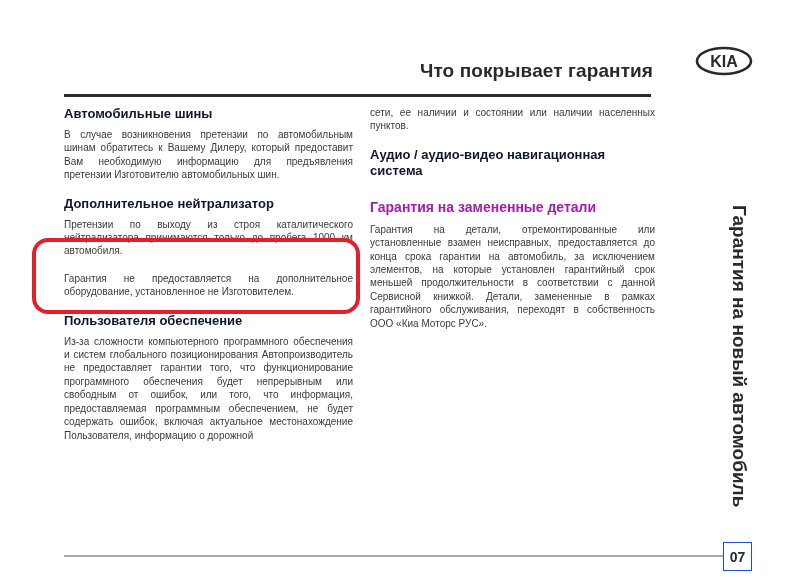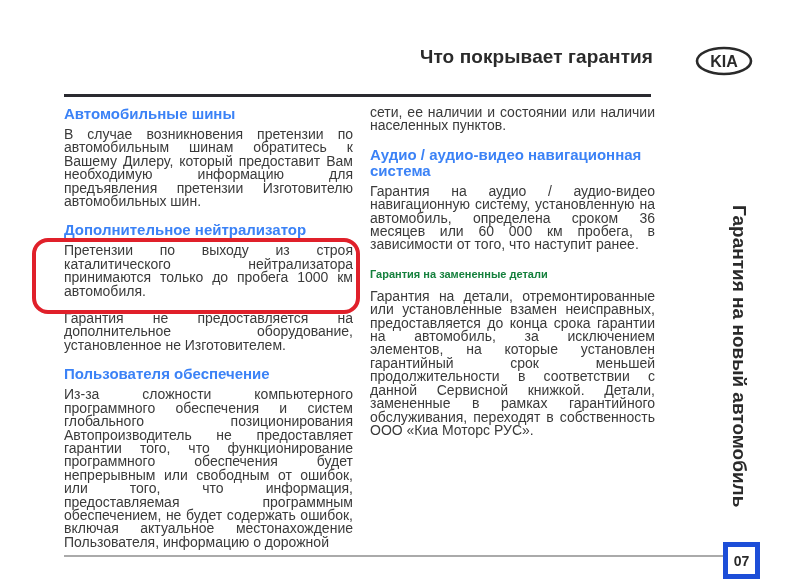--- a/index.html
+++ b/index.html
@@ -1,58 +1,58 @@
 <!DOCTYPE html>
 <html><head>
   <meta charset="utf-8">
   <style>
     html, body { margin: 0; padding: 0; }
     body {
       width: 800px; height: 581px; background: #ffffff; position: relative; overflow: hidden;
       font-family: "Liberation Sans", sans-serif; color: #2b2b2b;
     }
     .header-title {
-      position: absolute; left: 420px; top: 46px;
+      position: absolute; left: 420px; top: 60px;
       font-size: 19px; font-weight: bold; color: #2a2a2a; letter-spacing: 0.1px;
     }
     .logo {
       position: absolute; left: 695px; top: 46px; width: 58px; height: 30px;
     }
     .header-rule {
       position: absolute; left: 64px; top: 94px; width: 587px; height: 3px; background: #2a2a30;
     }
     .col { position: absolute; top: 106px; width: 289px; }
     .col-left { left: 64px; }
     .col-right { left: 370px; width: 285px; }
     h2.sec {
-      font-size: 15px; font-weight: bold; margin: 0 0 6px 0; color: #3b82f6; line-height: 16px;
+      font-size: 13px; font-weight: bold; margin: 0 0 6px 0; color: #0f172a; line-height: 16px;
     }
     h2.big {
-      font-size: 11px; font-weight: bold; margin: 0 0 6px 0; color: #15803d; line-height: 20px;
+      font-size: 14px; font-weight: bold; margin: 0 0 6px 0; color: #a21caf; line-height: 20px;
     }
     p.body {
-      font-size: 14px; line-height: 13.4px; margin: 0; text-align: justify; color: #3a3a3a;
+      font-size: 10px; line-height: 13.4px; margin: 0; text-align: justify; color: #3a3a3a;
     }
     .gap { height: 14px; }
     .gap-s { height: 12px; }
     .highlight-box {
       position: absolute; left: 32px; top: 238px; width: 320px; height: 68px;
       border: 4px solid #e0202a; border-radius: 16px;
     }
     .side-text {
       position: absolute; left: 724px; top: 205px; width: 30px; height: 325px;
       writing-mode: vertical-rl; font-size: 19px; font-weight: bold; color: #2a2a2a;
       white-space: nowrap; line-height: 30px;
     }
     .footer-rule {
       position: absolute; left: 64px; top: 555px; width: 659px; height: 2px; background: #aaaaaa;
     }
     .page-box {
       position: absolute; left: 723px; top: 542px; width: 27px; height: 27px;
-      border: 5px solid #1d4ed8; background: #fff; font-size: 14px; font-weight: bold;
+      border: 1px solid #1d4ed8; background: #fff; font-size: 14px; font-weight: bold;
       display: flex; align-items: center; justify-content: center; color: #2a2a2a;
     }
   </style>
 </head>
 <body>
 
 <div>
   <div class="header-title">Что покрывает гарантия</div>
   <svg class="logo" viewBox="0 0 58 30">
     <ellipse cx="29" cy="15" rx="27" ry="13" fill="none" stroke="#2a2a2a" stroke-width="2.6"></ellipse>
@@ -73,21 +73,20 @@
   <h2 class="sec">Пользователя обеспечение</h2>
   <p class="body">Из-за сложности компьютерного программного обеспечения и систем глобального позиционирования Автопроизводитель не предоставляет гарантии того, что функционирование программного обеспечения будет непрерывным или свободным от ошибок, или того, что информация, предоставляемая программным обеспечением, не будет содержать ошибок, включая актуальное местонахождение Пользователя, информацию о дорожной</p>
 </div>
 
 <div class="highlight-box"></div>
 
 <div class="col col-right">
   <p class="body">сети, ее наличии и состоянии или наличии населенных пунктов.</p>
   <div class="gap"></div>
   <h2 class="sec">Аудио / аудио-видео навигационная система</h2>
-  <p class="body">Гарантия на аудио / аудио-видео навигационную систему, установленную на автомобиль, определена сроком 36 месяцев или 60 000 км пробега, в зависимости от того, что наступит ранее.</p>
   <div class="gap-s"></div>
   <h2 class="big">Гарантия на замененные детали</h2>
   <p class="body">Гарантия на детали, отремонтированные или установленные взамен неисправных, предоставляется до конца срока гарантии на автомобиль, за исключением элементов, на которые установлен гарантийный срок меньшей продолжительности в соответствии с данной Сервисной книжкой. Детали, замененные в рамках гарантийного обслуживания, переходят в собственность ООО «Киа Моторс РУС».</p>
 </div>
 
 <div class="side-text">Гарантия на новый автомобиль</div>
 
 <div class="footer-rule"></div>
 <div class="page-box">07</div>
 

